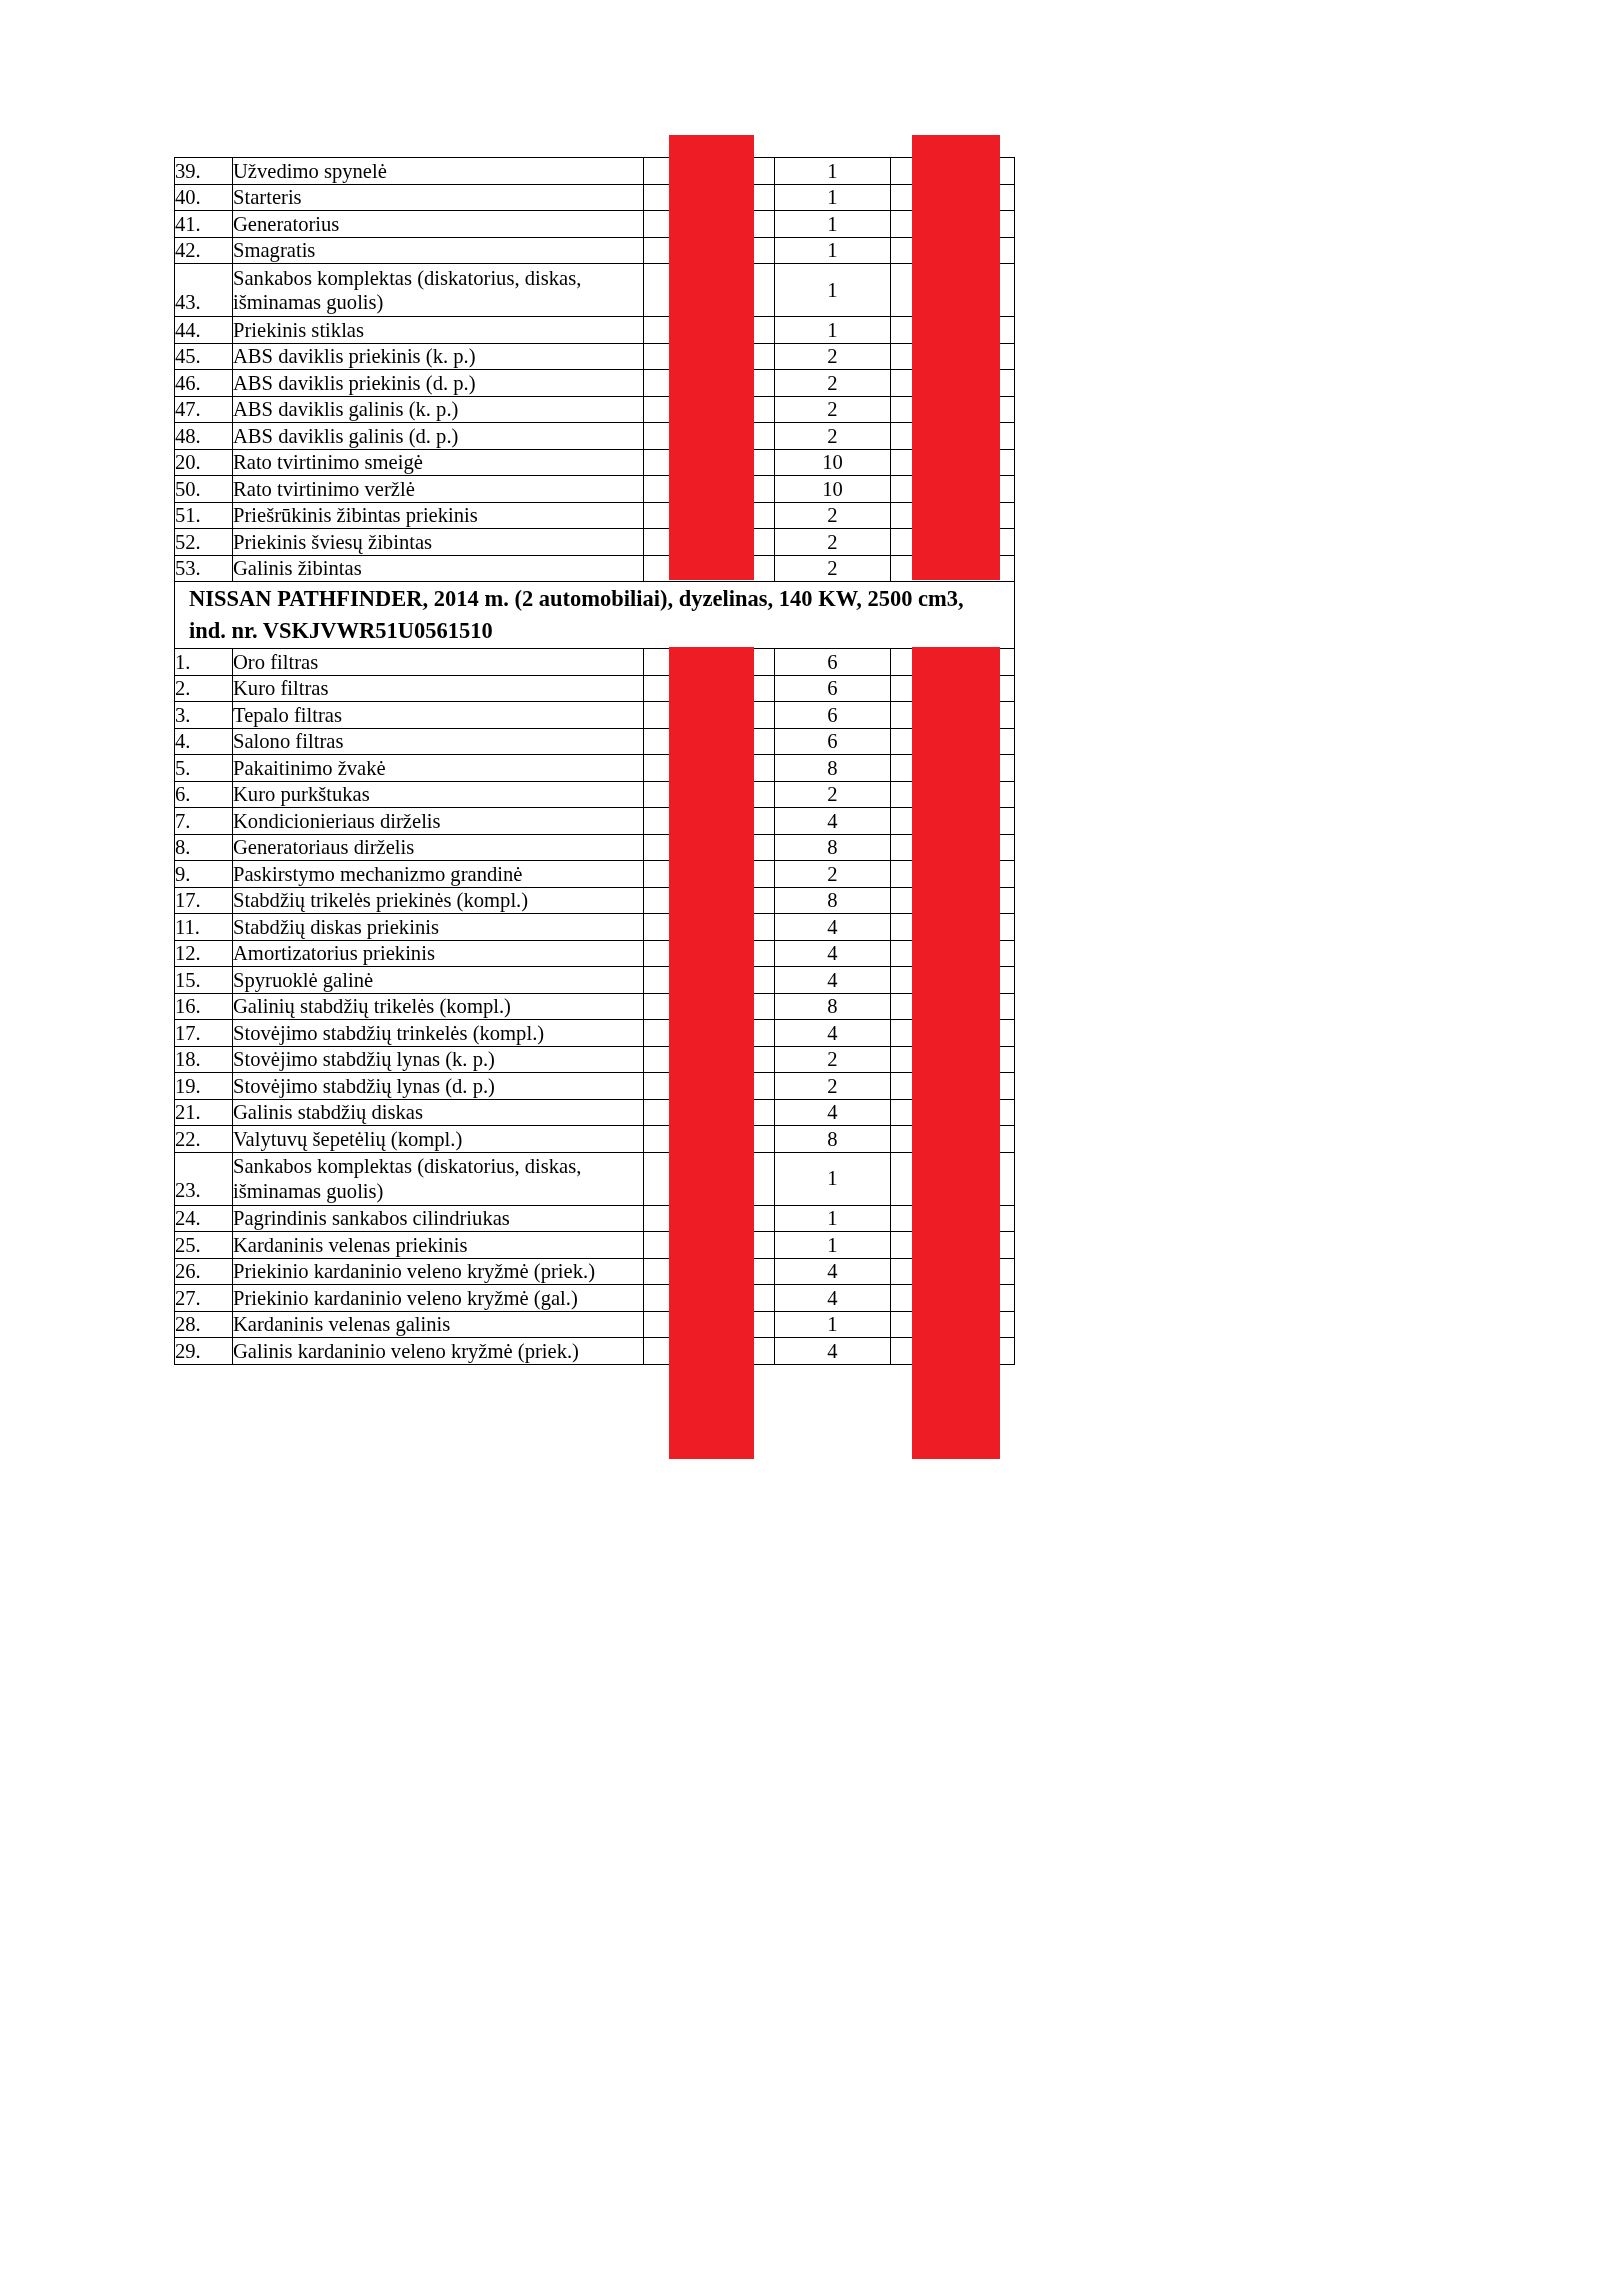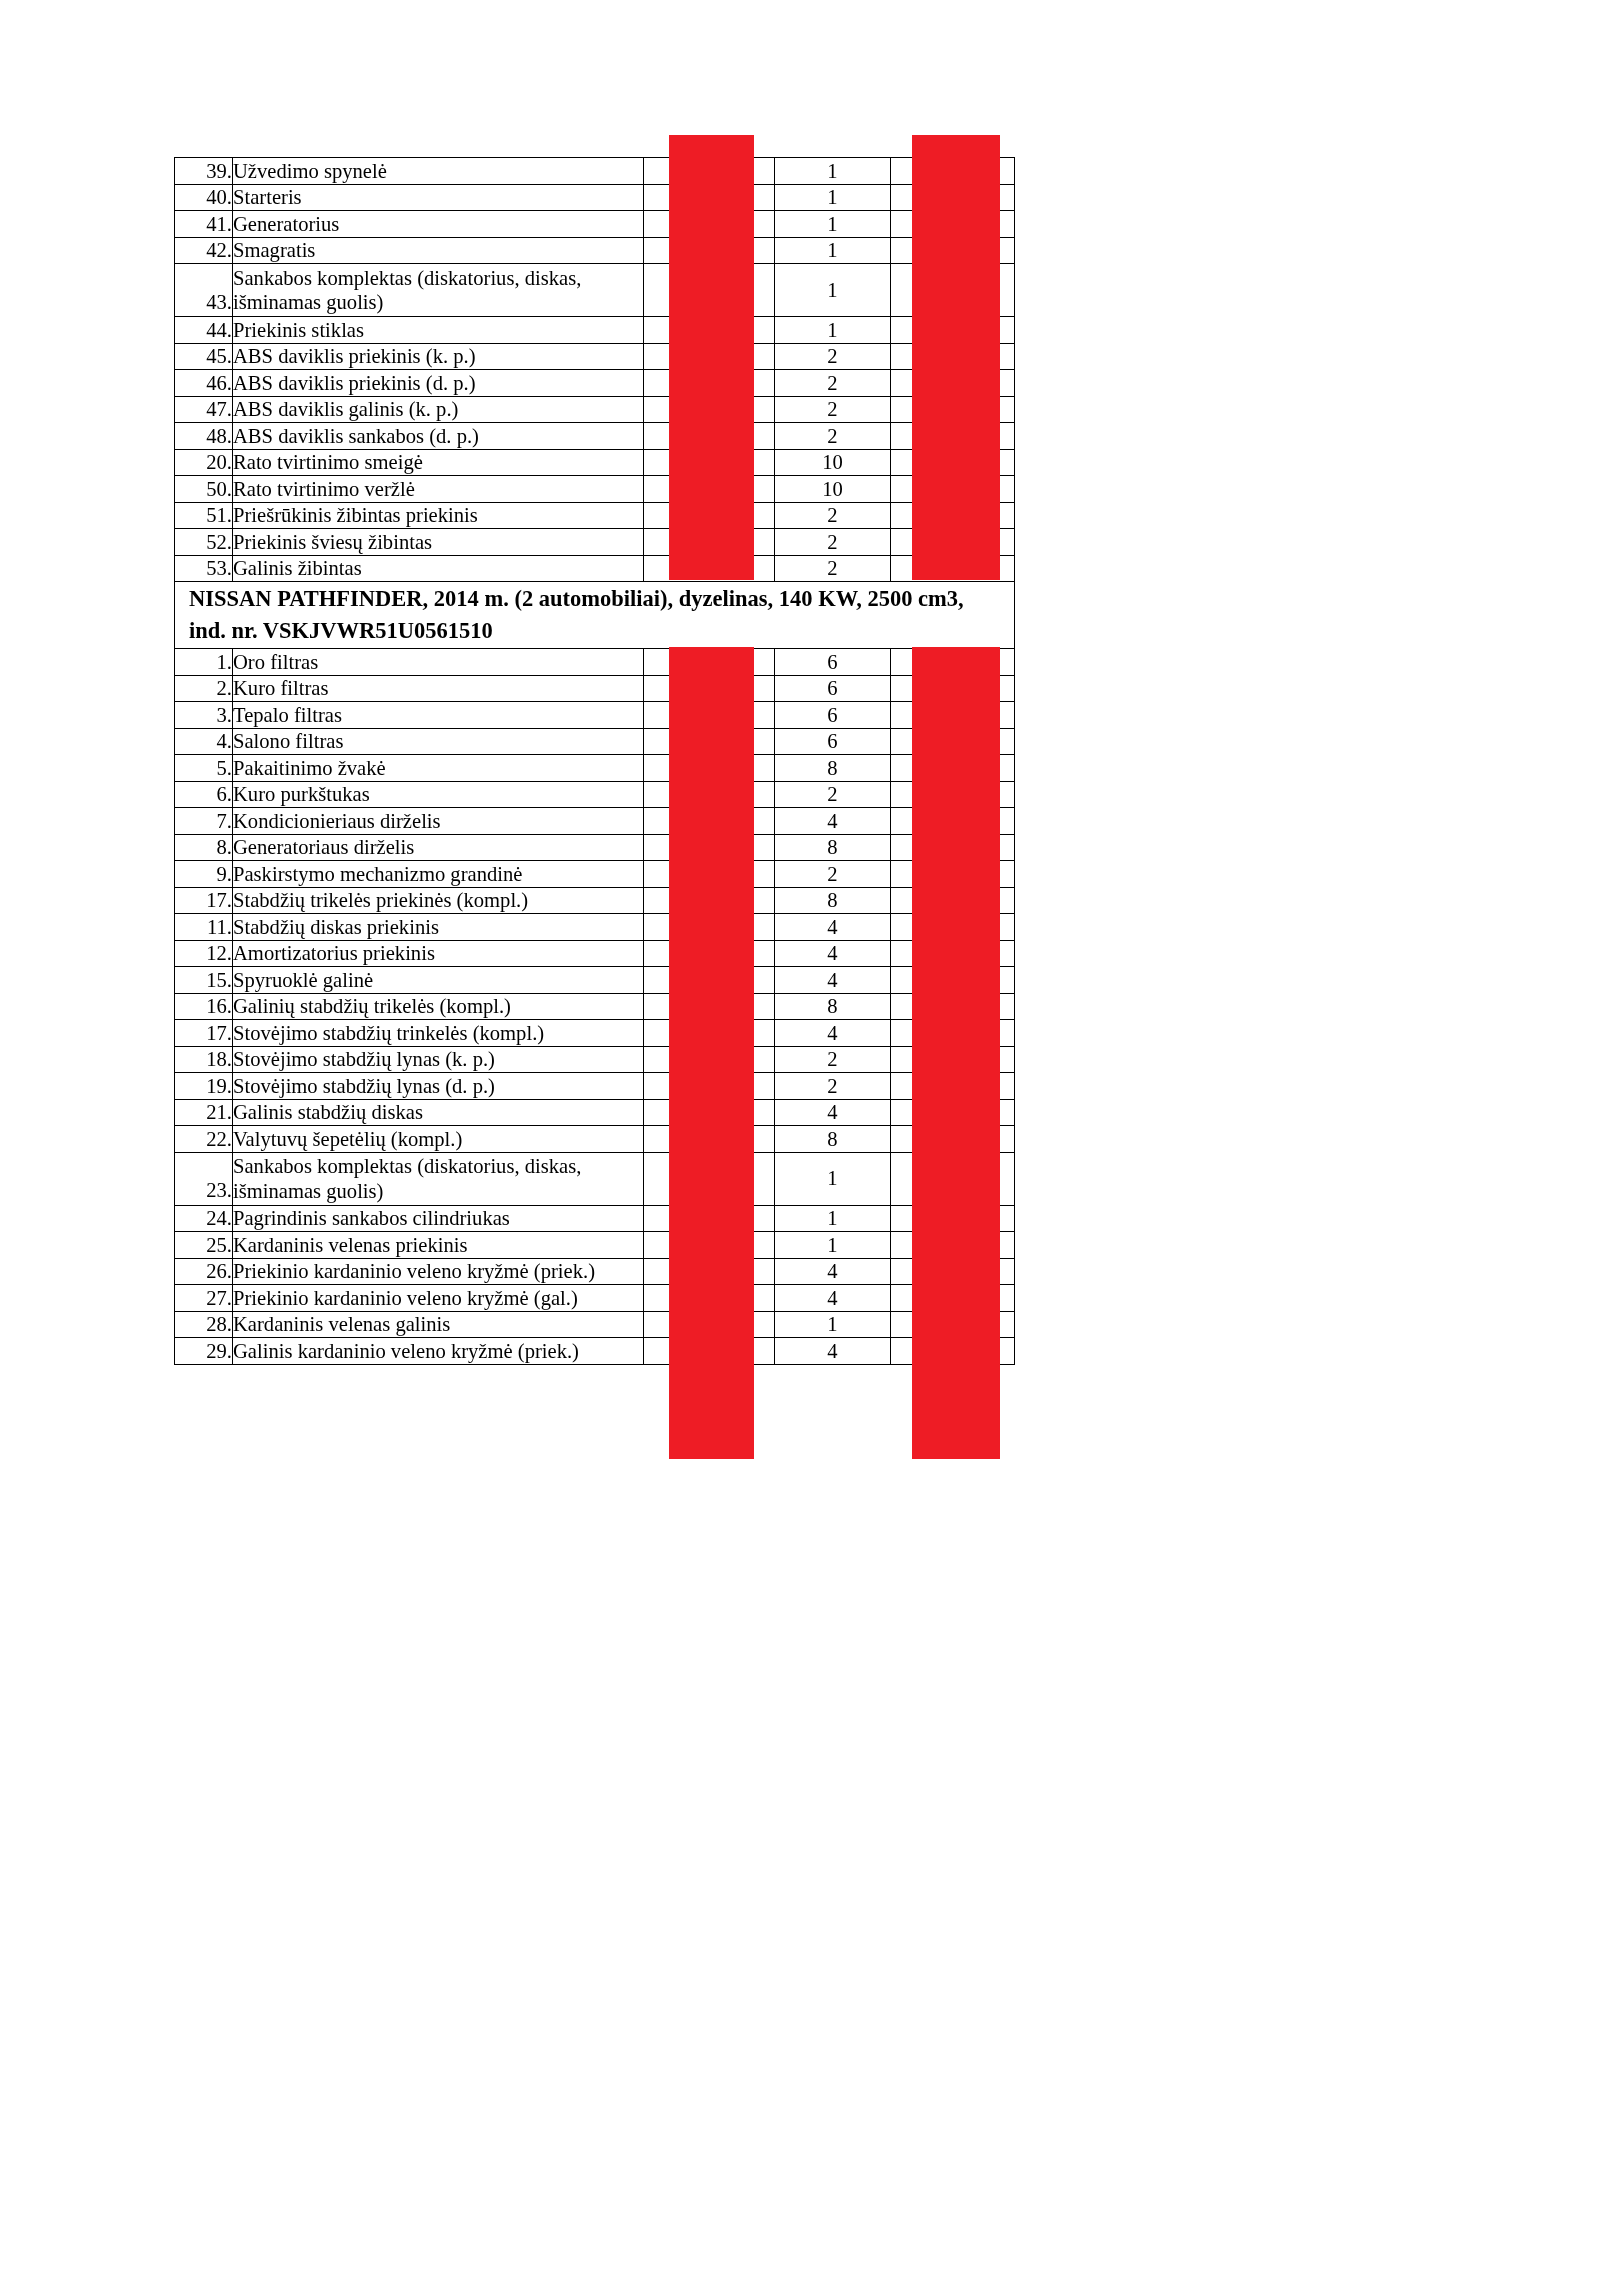--- a/index.html
+++ b/index.html
@@ -29,21 +29,21 @@
     border: 1px solid #000;
     padding: 0;
     font-size: 20.6px;
     line-height: 24.5px;
     vertical-align: middle;
     overflow: hidden;
   }
   table.parts tr { height: 26.5px; }
   table.parts tr.tall { height: 53px; }
 
-  td.cell-nr   { text-align: right; }
+  td.cell-nr   { text-align: left; }
   td.cell-name { padding-left: 5.9px; padding-right: 2px; white-space: nowrap; }
   tr.tall td.cell-name { white-space: normal; }
   tr.tall td.cell-nr { vertical-align: bottom; padding-bottom: 2px; }
   td.cell-qty  { text-align: center; }
 
   tr.section-header-row { height: 67px; }
   tr.section-header-row td {
     font-weight: bold;
     font-size: 22.5px;
     line-height: 32px;
@@ -135,21 +135,21 @@
           </tr>
           <tr>
             <td class="cell-nr">47.</td>
             <td class="cell-name">ABS daviklis galinis (k. p.)</td>
             <td class="cell-red1"></td>
             <td class="cell-qty">2</td>
             <td class="cell-red2"></td>
           </tr>
           <tr>
             <td class="cell-nr">48.</td>
-            <td class="cell-name">ABS daviklis sankabos (d. p.)</td>
+            <td class="cell-name">ABS daviklis galinis (d. p.)</td>
             <td class="cell-red1"></td>
             <td class="cell-qty">2</td>
             <td class="cell-red2"></td>
           </tr>
           <tr>
             <td class="cell-nr">20.</td>
             <td class="cell-name">Rato tvirtinimo smeigė</td>
             <td class="cell-red1"></td>
             <td class="cell-qty">10</td>
             <td class="cell-red2"></td>

